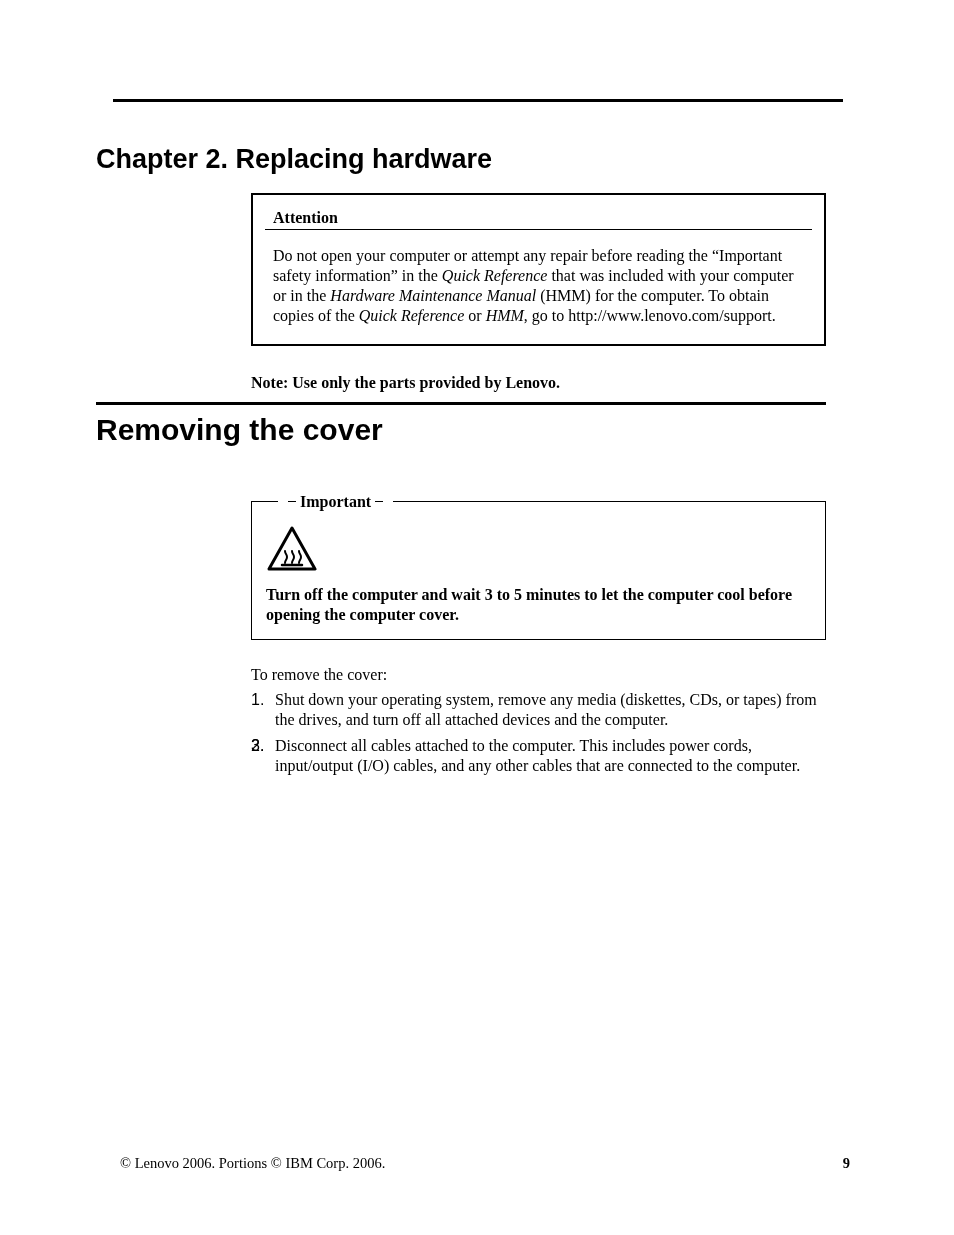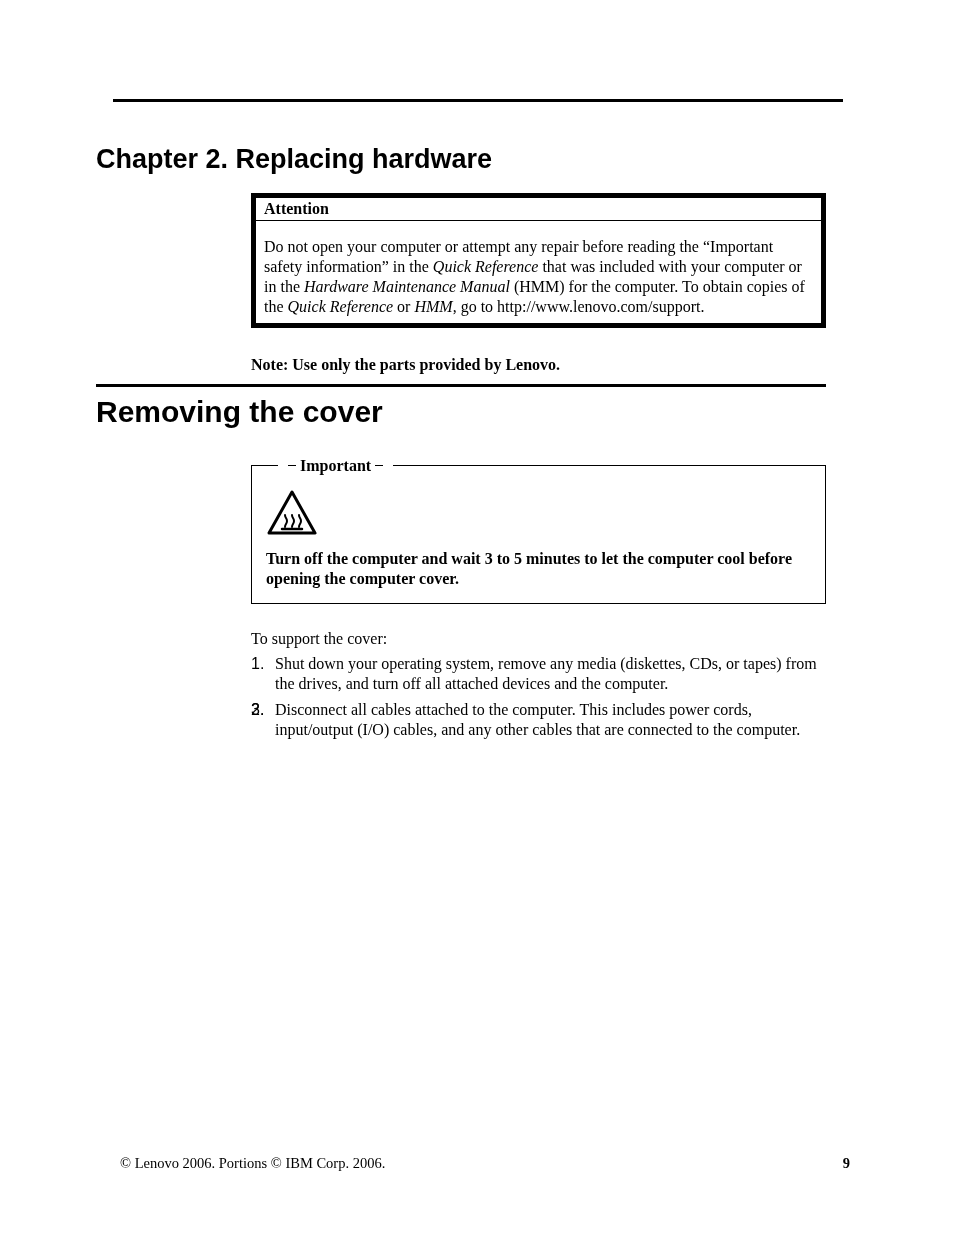--- a/index.html
+++ b/index.html
@@ -26,22 +26,22 @@
     font-family: Arial, Helvetica, sans-serif;
     font-weight: 700;
     font-size: 27px;
     margin-top: 54px;
     margin-bottom: 18px;
   }
   .indent-block {
     margin-left: 155px;
   }
   .attention-box {
-    border: 5px solid #000000;
-    padding: 0;
+    border: 2px solid #000000;
+    padding: 12px;
   }
   .attention-head {
     border-bottom: 1px solid #000;
     padding: 2px 8px;
     font-weight: 700;
     font-size: 16px;
   }
   .attention-body {
     padding: 16px 8px 6px 8px;
     font-size: 16px;
@@ -57,21 +57,21 @@
     border-top: 3px solid #000;
     margin-top: 10px;
     margin-bottom: 8px;
   }
   .section-title {
     font-family: Arial, Helvetica, sans-serif;
     font-weight: 700;
     font-size: 30px;
   }
   .important-wrap {
-    margin-top: 36px;
+    margin-top: 54px;
     border-radius: 21px;
   }
   .important-box {
     position: relative;
     border: 1px solid #000;
     padding: 20px 14px 14px 14px;
     font-size: 16px;
     line-height: 1.25;
   }
   .important-legend {
@@ -163,21 +163,21 @@
             <path d="M19 37 c0 -3 2 -3 2 -6 c0 -3 -2 -3 -2 -6" fill="none" stroke="#000" stroke-width="2" stroke-linecap="round"></path>
             <path d="M26 37 c0 -3 2 -3 2 -6 c0 -3 -2 -3 -2 -6" fill="none" stroke="#000" stroke-width="2" stroke-linecap="round"></path>
             <path d="M33 37 c0 -3 2 -3 2 -6 c0 -3 -2 -3 -2 -6" fill="none" stroke="#000" stroke-width="2" stroke-linecap="round"></path>
             <line x1="16" y1="39" x2="36" y2="39" stroke="#000" stroke-width="2.5" stroke-linecap="round"></line>
           </svg>
         </div>
         <div class="important-text">Turn off the computer and wait 3 to 5 minutes to let the computer cool before opening the computer cover.</div>
       </div>
     </div>
 
-    <div class="lead">To support the cover:</div>
+    <div class="lead">To remove the cover:</div>
 
     <ol class="steps">
       <li><span class="num">1.</span><span>Shut down your operating system, remove any media (diskettes, CDs, or tapes) from the drives, and turn off all attached devices and the computer.</span></li>
       <li><span class="num">2.</span></li>
       <li><span class="num">3.</span><span>Disconnect all cables attached to the computer. This includes power cords, input/output (I/O) cables, and any other cables that are connected to the computer.</span></li>
     </ol>
 
   </div>
 </div>
 

